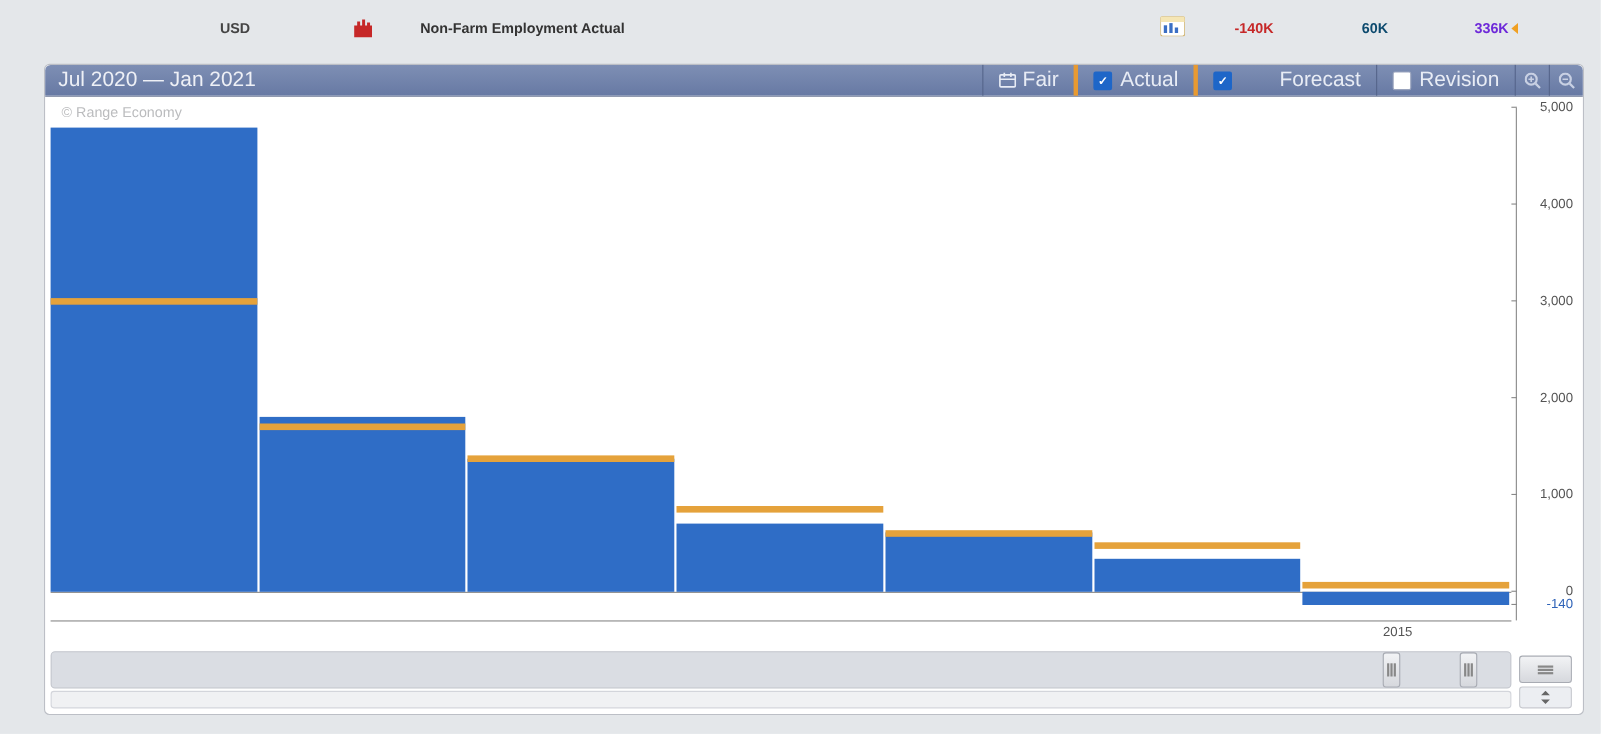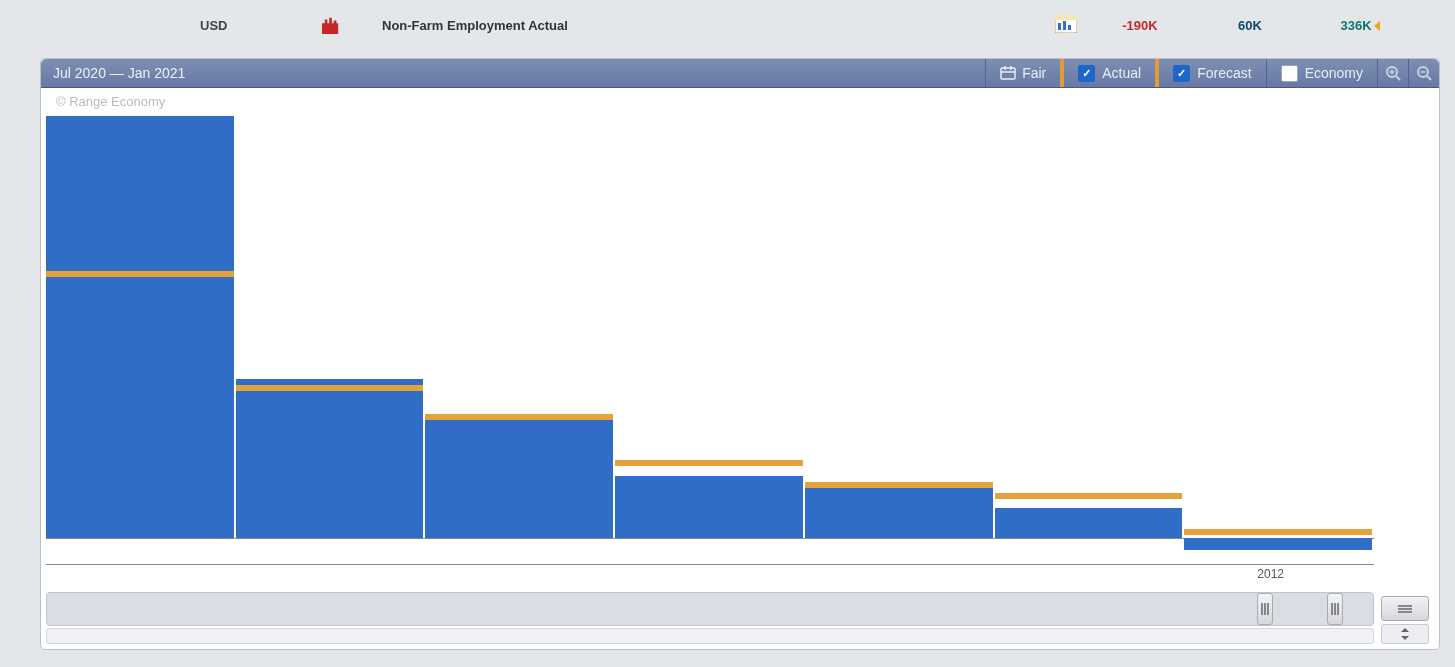--- a/index.html
+++ b/index.html
@@ -7,35 +7,35 @@
 
   
   .info-row{height:50px;display:flex;align-items:center;padding:0 30px 0 200px;position:relative;}
   .info-row .currency{font-weight:bold;color:#444;width:100px;}
   .info-row .impact-icon{width:22px;height:18px;margin:0 40px 0 20px;}
   .info-row .event-name{font-weight:bold;color:#333;}
   .info-row .right-block{position:absolute;right:40px;top:0;height:50px;display:flex;align-items:center;}
   .right-block div{width:110px;text-align:center;font-weight:bold;}
   .right-block .actual{color:#c62828;}
   .right-block .forecast{color:#0c4a6e;}
-  .right-block .previous{color:#0f766e;}
+  .right-block .previous{color:#6d28d9;}
   .right-block .revised-arrow{width:0;height:0;border-top:5px solid transparent;border-bottom:5px solid transparent;border-right:6px solid #f0a022;display:inline-block;margin-left:2px;vertical-align:middle;}
   .right-block .chart-icon{width:22px;height:18px;margin-right:10px;}
 
   
   .chart-frame{position:absolute;left:40px;top:58px;right:15px;height:590px;background:#fff;border:1px solid #bcbfc6;border-radius:5px;}
-  .chart-toolbar{height:28px;background:linear-gradient(to bottom,#7e8fb4,#6779a4);border-bottom:1px solid #4a587c;display:flex;align-items:center;color:#fff;font-size:14px;border-radius:5px 5px 0 0;}
+  .chart-toolbar{height:28px;background:linear-gradient(to bottom,#7e8fb4,#6779a4);border-bottom:1px solid #4a587c;display:flex;align-items:center;color:#fff;font-size:19px;border-radius:5px 5px 0 0;}
   .chart-toolbar .range-label{padding-left:12px;color:#eef0f6;}
   .chart-toolbar .spacer{flex:1;}
   .chart-toolbar .tb-btn{display:flex;align-items:center;height:100%;padding:0 14px;border-left:1px solid #55648a;cursor:pointer;color:#e8ecf5;}
   .chart-toolbar .tb-btn .cb{width:15px;height:15px;border:1px solid #9aa4bd;border-radius:2px;margin-right:7px;display:flex;align-items:center;justify-content:center;background:#fff;}
   .chart-toolbar .tb-btn .cb.checked{background:#1e66c8;border-color:#1e66c8;}
   .chart-toolbar .tb-btn .cb.checked:after{content:"✓";color:#fff;font-size:11px;font-weight:bold;}
   .chart-toolbar .tb-btn.actual-btn{border-left:4px solid #e89a32;}
-  .chart-toolbar .tb-btn.forecast-btn{border-left:4px solid #e89a32;}
+  .chart-toolbar .tb-btn.forecast-btn{border-left:4px solid #e89a32;gap:36px;}
   .chart-toolbar .tb-icon{width:30px;display:flex;align-items:center;justify-content:center;height:100%;border-left:1px solid #55648a;color:#c2cce0;cursor:pointer;}
 
   
   .plot{position:absolute;left:5px;right:5px;top:29px;bottom:5px;}
   .watermark{position:absolute;left:10px;top:6px;color:#bbbcbe;font-size:13px;}
   .y-axis{position:absolute;right:0;top:10px;width:55px;bottom:80px;border-left:1px solid #888;}
   .y-tick{position:absolute;right:0;width:55px;text-align:right;padding-right:4px;font-size:12px;color:#555;box-sizing:border-box;}
   .y-tick:before{content:"";position:absolute;left:-5px;top:50%;width:5px;height:1px;background:#888;}
   .y-last{color:#2f63b8;}
 
@@ -73,21 +73,21 @@
     <div class="right-block">
       <div style="width:30px">
         <svg class="chart-icon" viewBox="0 0 22 18">
           <rect x="0" y="0" width="22" height="18" rx="2" fill="#fff" stroke="#c8a24a"></rect>
           <rect x="0" y="0" width="22" height="5" fill="#f5e6b5"></rect>
           <rect x="3" y="8" width="3" height="7" fill="#3b6fc4"></rect>
           <rect x="8" y="6" width="3" height="9" fill="#3b6fc4"></rect>
           <rect x="13" y="10" width="3" height="5" fill="#3b6fc4"></rect>
         </svg>
       </div>
-      <div class="actual">-190K</div>
+      <div class="actual">-140K</div>
       <div class="forecast">60K</div>
       <div class="previous">
         <span>336K</span><span class="revised-arrow"></span>
       </div>
     </div>
   </div>
 
   <div class="chart-frame">
 
     <div class="chart-toolbar">
@@ -105,21 +105,21 @@
       <div class="tb-btn actual-btn">
         <span class="cb checked"></span>
         <span>Actual</span>
       </div>
       <div class="tb-btn forecast-btn">
         <span class="cb checked"></span>
         <span>Forecast</span>
       </div>
       <div class="tb-btn">
         <span class="cb"></span>
-        <span>Economy</span>
+        <span>Revision</span>
       </div>
       <div class="tb-icon">
         <svg width="15" height="15" viewBox="0 0 15 15">
             <circle cx="6" cy="6" r="5" fill="none" stroke="#c8d0e3" stroke-width="2"></circle>
             <line x1="10" y1="10" x2="14" y2="14" stroke="#c8d0e3" stroke-width="2"></line>
             <line x1="6" y1="3.5" x2="6" y2="8.5" stroke="#c8d0e3" stroke-width="1.5"></line>
             <line x1="3.5" y1="6" x2="8.5" y2="6" stroke="#c8d0e3" stroke-width="1.5"></line>
           </svg>
       </div>
       <div class="tb-icon">
@@ -144,24 +144,33 @@
           <div class="forecast-line" style="left: 379.429px; width: 187.714px; top: 315.726px;"></div>
           <div class="bar" style="left: 569.143px; width: 187.714px; top: 378.075px; height: 61.5472px;"></div>
           <div class="forecast-line" style="left: 569.143px; width: 187.714px; top: 361.887px;"></div>
           <div class="bar" style="left: 758.857px; width: 187.714px; top: 385.989px; height: 53.634px;"></div>
           <div class="forecast-line" style="left: 758.857px; width: 187.714px; top: 383.868px;"></div>
           <div class="bar" style="left: 948.571px; width: 187.714px; top: 409.728px; height: 29.8943px;"></div>
           <div class="forecast-line" style="left: 948.571px; width: 187.714px; top: 395.298px;"></div>
           <div class="bar" style="left: 1138.29px; width: 187.714px; top: 439.623px; height: 12.3094px;"></div>
           <div class="forecast-line" style="left: 1138.29px; width: 187.714px; top: 431.347px;"></div>
         </div>
+      <div class="y-axis" id="yaxis">
+          <div class="y-tick" style="top: -8px;">5,000</div>
+          <div class="y-tick" style="top: 79.9245px;">4,000</div>
+          <div class="y-tick" style="top: 167.849px;">3,000</div>
+          <div class="y-tick" style="top: 255.774px;">2,000</div>
+          <div class="y-tick" style="top: 343.698px;">1,000</div>
+          <div class="y-tick" style="top: 431.623px;">0</div>
+          <div class="y-tick y-last" style="top: 443.932px;">-140</div>
+        </div>
 
       <div class="x-axis">
         <div class="x-line"></div>
-        <div class="x-label" style="right:90px">2012</div>
+        <div class="x-label" style="right:90px">2015</div>
       </div>
 
       <div class="range-track">
         <div class="range-handle" style="right:100px"></div>
         <div class="range-handle" style="right:30px"></div>
       </div>
       <div class="hscroll"></div>
 
       <div class="vselect">
         <div class="grip"></div>

